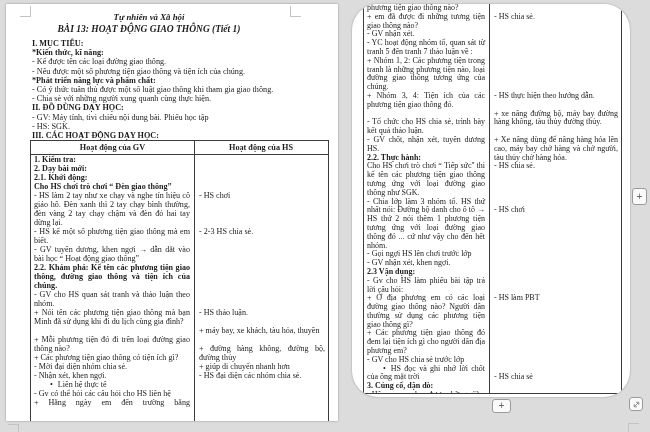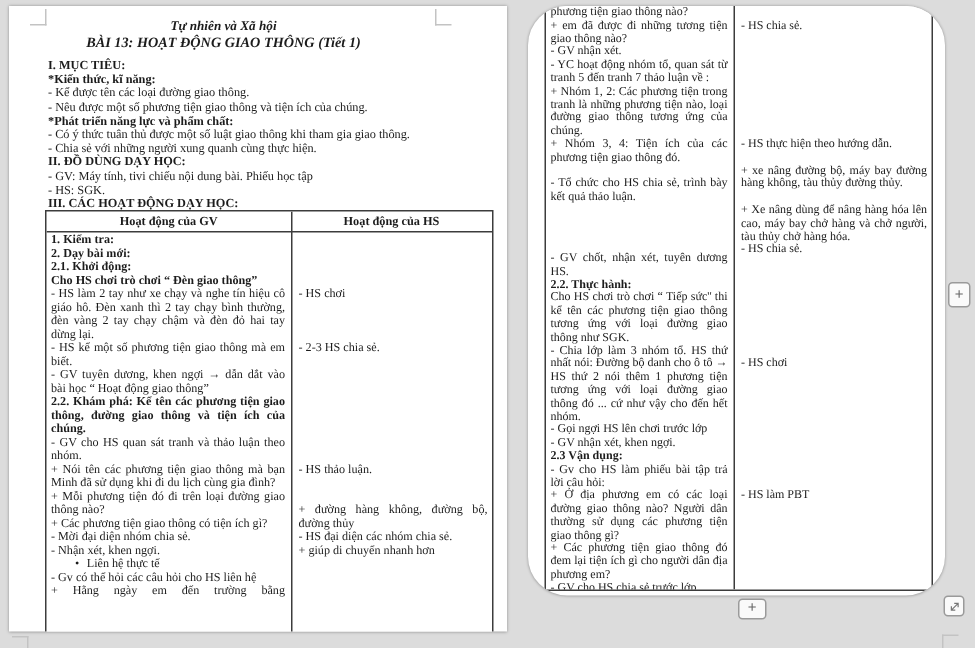--- a/index.html
+++ b/index.html
@@ -116,40 +116,41 @@
             </div>
             <div class="cell hs"></div>
           </div>
           <div class="row">
             <div class="cell gv" style="width: 163px;">
               <div class="para">+ Nói tên các phương tiện giao thông mà bạn Minh đã sử dụng khi đi du lịch cùng gia đình?</div>
             </div>
             <div class="cell hs">
               <div class="para">- HS thảo luận.</div>
               <div class="para">&nbsp;</div>
+              <div class="para">+ máy bay, xe khách, tàu hỏa, thuyền</div>
             </div>
           </div>
           <div class="row">
             <div class="cell gv" style="width: 163px;">
               <div class="para">+ Mỗi phương tiện đó đi trên loại đường giao thông nào?</div>
               <div class="para">+ Các phương tiện giao thông có tiện ích gì?</div>
             </div>
             <div class="cell hs">
               <div class="para">&nbsp;</div>
               <div class="para">+ đường hàng không, đường bộ, đường thủy</div>
             </div>
           </div>
           <div class="row">
             <div class="cell gv" style="width: 163px;">
               <div class="para">- Mời đại diện nhóm chia sẻ.</div>
               <div class="para">- Nhận xét, khen ngợi.</div>
             </div>
             <div class="cell hs">
+              <div class="para">+ giúp di chuyển nhanh hơn</div>
               <div class="para">- HS đại diện các nhóm chia sẻ.</div>
-              <div class="para">+ giúp di chuyển nhanh hơn</div>
             </div>
           </div>
           <div class="row">
             <div class="cell gv" style="width: 163px;">
               <div class="para"><span class="bul">•</span>Liên hệ thực tế</div>
               <div class="para">- Gv có thể hỏi các câu hỏi cho HS liên hệ</div>
               <div class="para jl">+ Hằng ngày em đến trường bằng</div>
             </div>
             <div class="cell hs"></div>
           </div>
@@ -185,21 +186,21 @@
               <div class="para">&nbsp;</div>
               <div class="para">- Tổ chức cho HS chia sẻ, trình bày kết quả thảo luận.</div>
             </div>
             <div class="cell hs">
               <div class="para">- HS thực hiện theo hướng dẫn.</div>
               <div class="para">&nbsp;</div>
               <div class="para">+ xe nâng đường bộ, máy bay đường hàng không, tàu thủy đường thủy.</div>
             </div>
           </div>
           <div class="row">
-            <div class="cell gv" style="width: 125px; margin-top: 32px;">
+            <div class="cell gv" style="width: 125px;">
               <div class="para">- GV chốt, nhận xét, tuyên dương HS.</div>
               <div class="para b">2.2. Thực hành:</div>
               <div class="para">Cho HS chơi trò chơi “ Tiếp sức'' thi kể tên các phương tiện giao thông tương ứng với loại đường giao thông như SGK.</div>
             </div>
             <div class="cell hs">
               <div class="para">+ Xe nâng dùng để nâng hàng hóa lên cao, máy bay chở hàng và chở người, tàu thủy chở hàng hóa.</div>
               <div class="para">- HS chia sẻ.</div>
             </div>
           </div>
           <div class="row">

